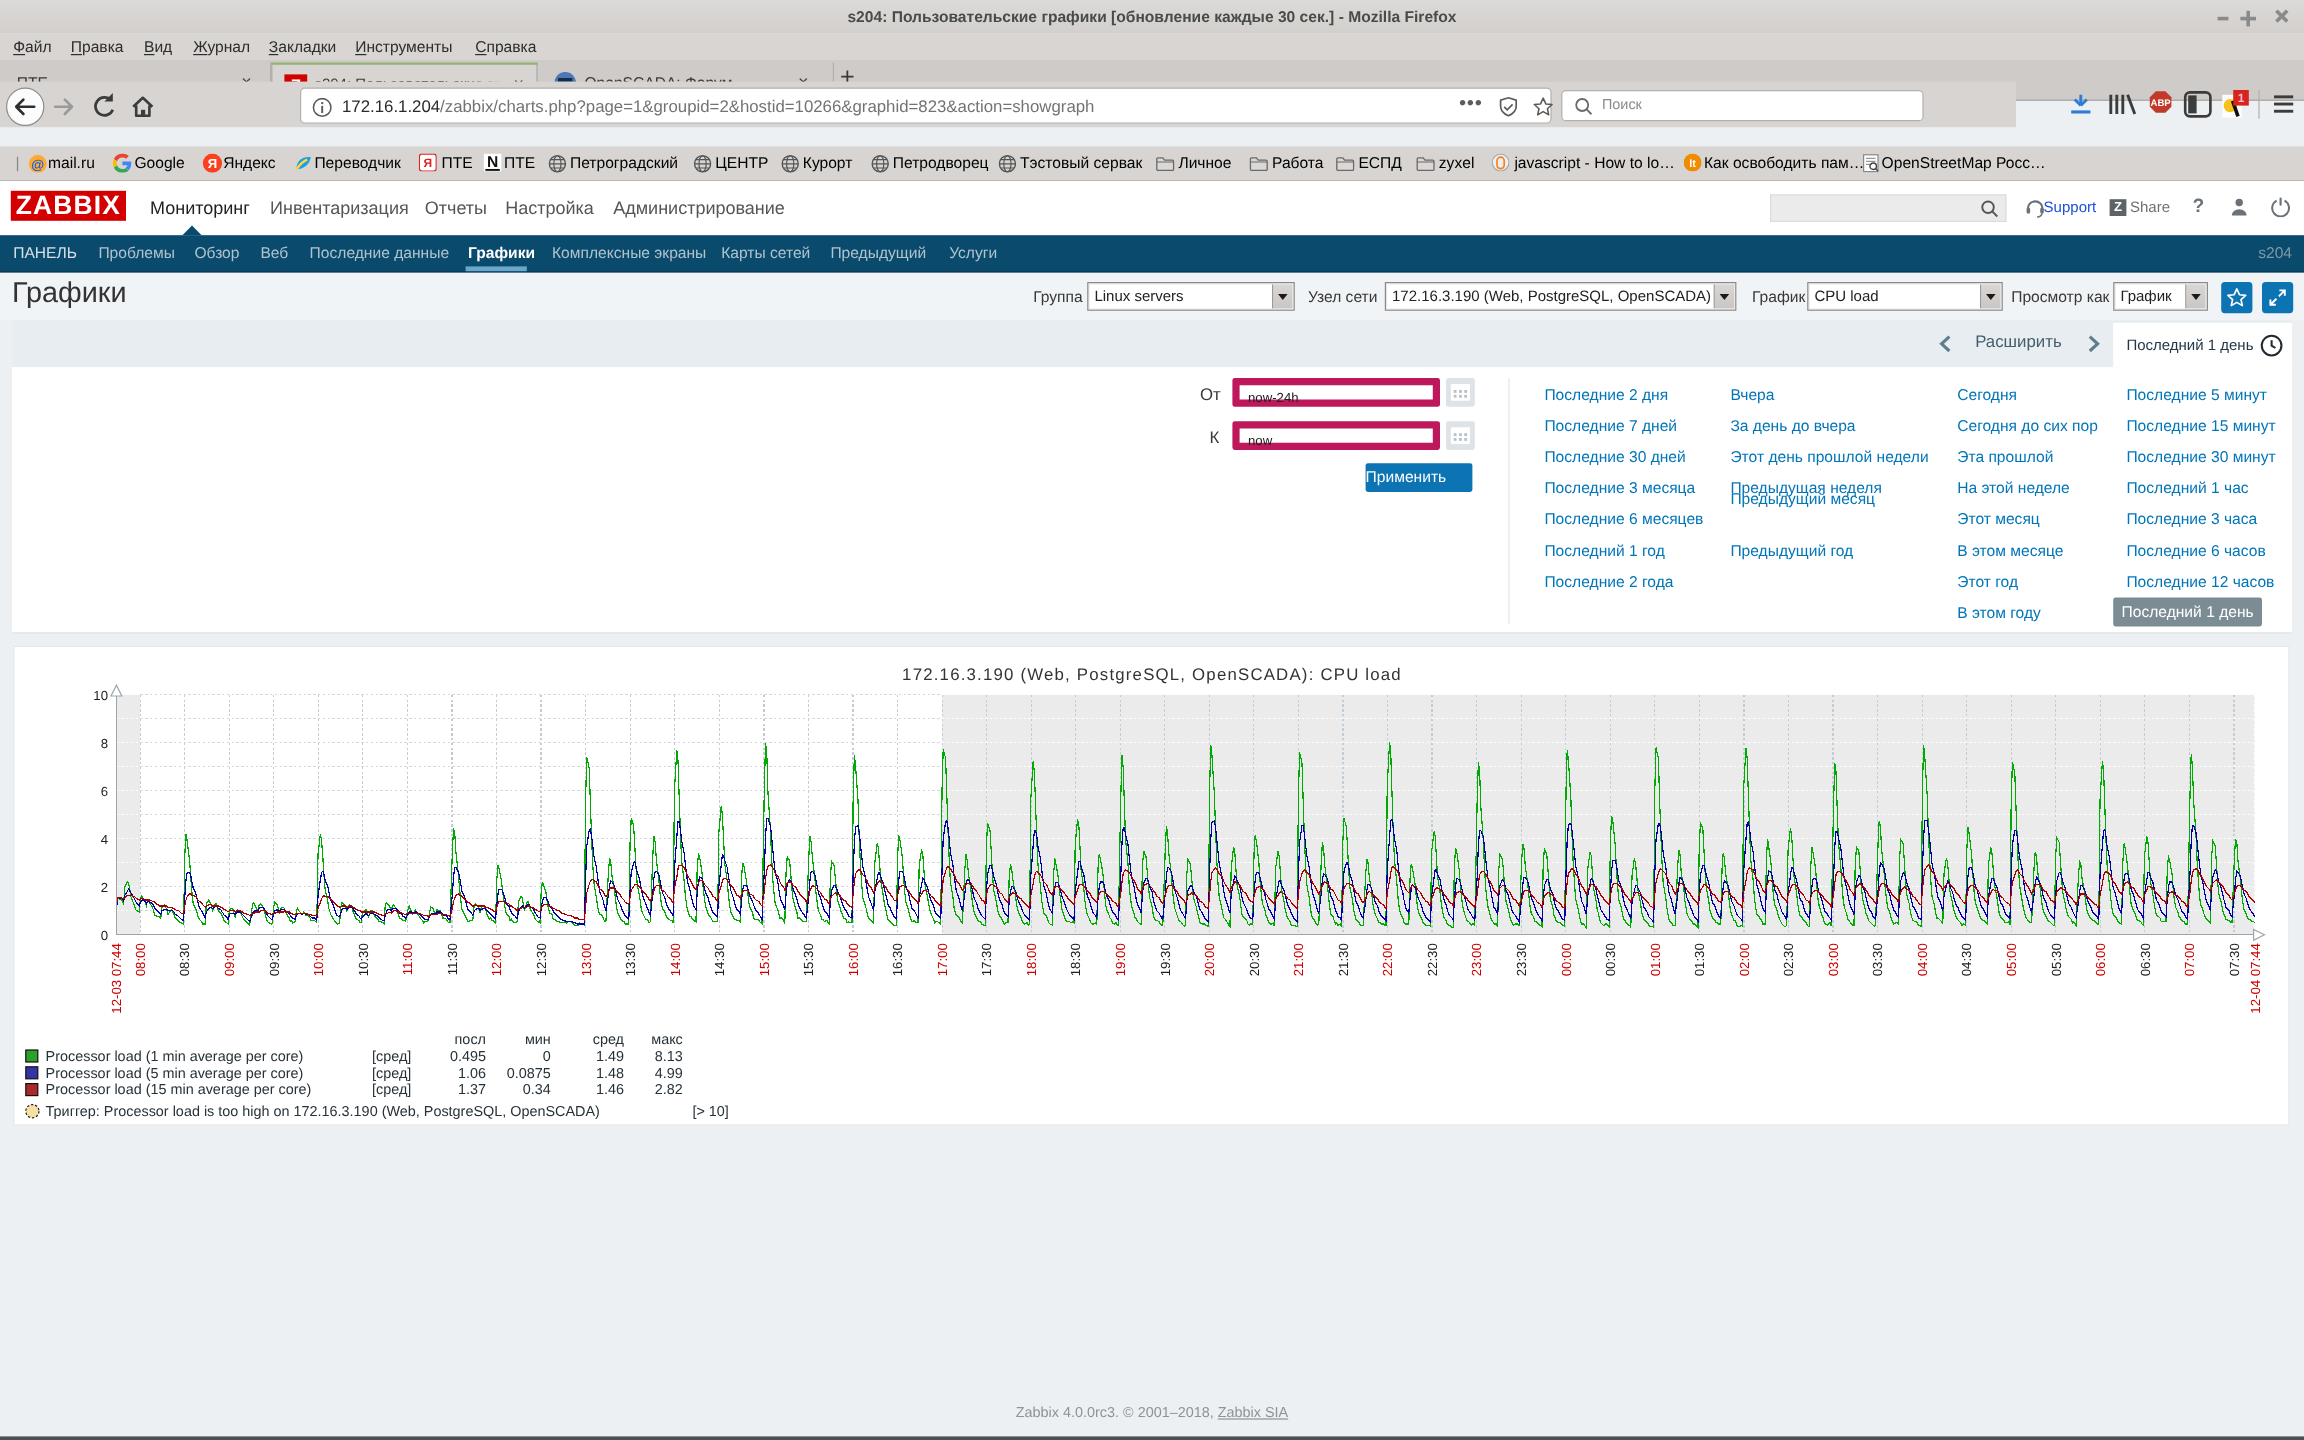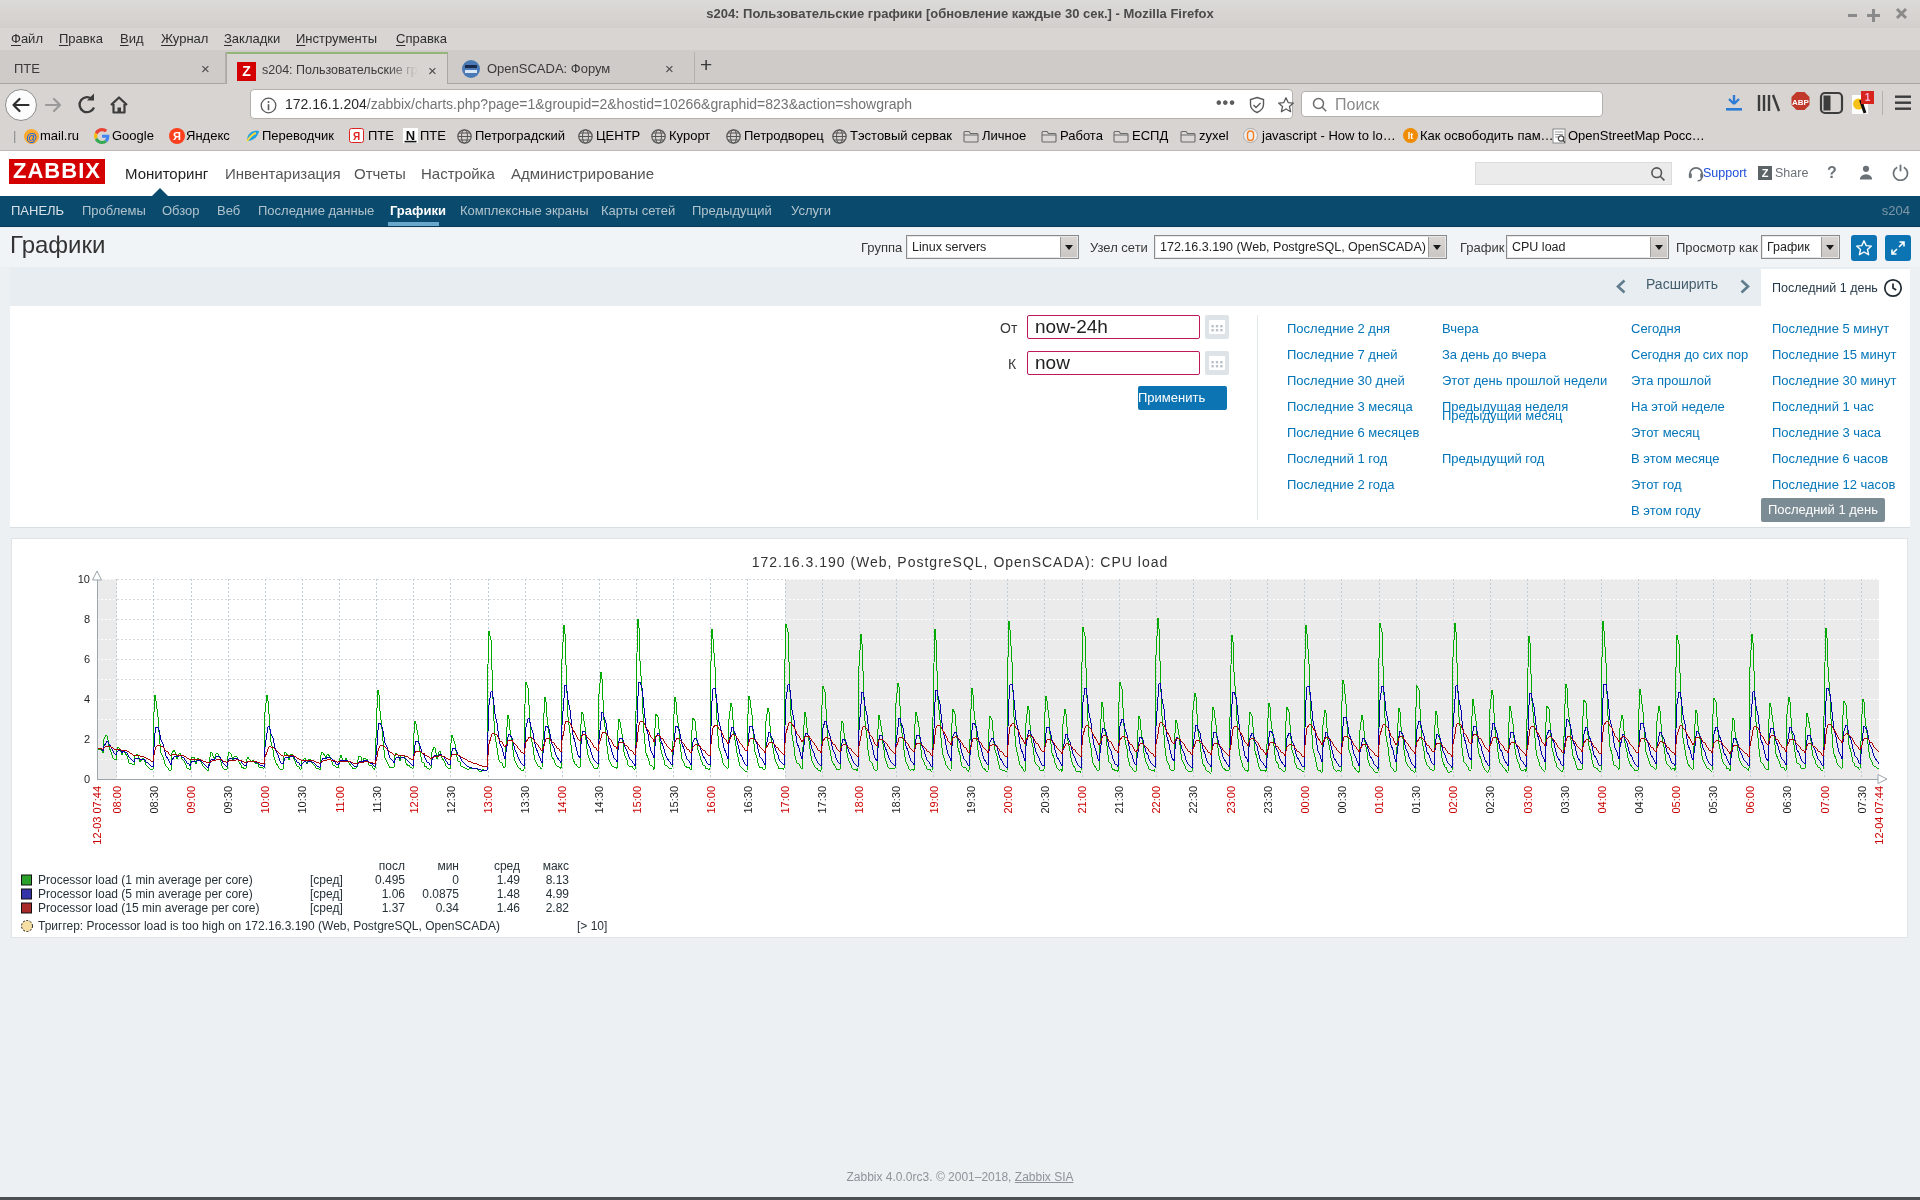--- a/index.html
+++ b/index.html
@@ -17,21 +17,21 @@
 #tabbar { left:0; top:50px; width:1920px; height:34px; background:#cecbc8;
   border-bottom:1px solid #a8a5a2; }
 .tab { position:absolute; top:2px; height:32px; font-size:13px; color:#3a3a3a; }
 .tabx { position:absolute; font-size:15px; color:#4a4a4a; top:8px; }
 #tab1 { left:0; width:226px; border-right:1px solid #b4b1ae; }
 #tab1 .tl { position:absolute; left:14px; top:9px; }
 #tab2 { left:226px; width:222px; background:#d7d4d1; border-top:2px solid #94b478;
   border-left:1px solid #a9a6a3; border-right:1px solid #a9a6a3; height:33px; }
 #tab3 { left:449px; width:246px; border-right:1px solid #b4b1ae; }
 #newtab { position:absolute; left:700px; top:3px; font-size:21px; color:#3a3a3a; }
-#navbar { left:0; top:84px; width:1920px; height:38px; background:#d7d4d1; }
+#navbar { left:0; top:68px; width:1680px; height:38px; background:#d7d4d1; }
 #bookmarksbar { left:0; top:122px; width:1920px; height:29px; background:#d7d4d1;
   border-bottom:1px solid #bab7b4; }
 .bm { position:absolute; top:0; font-size:13px; color:#000000; line-height:28px; }
 .urlfield { left:250px; top:5px; width:1043px; height:30px; background:#fff;
   border:1px solid #b3b0ad; border-radius:4px; }
 .searchfield { left:1301px; top:7px; width:302px; height:26px; background:#fff;
   border:1px solid #b3b0ad; border-radius:4px; }
 
 #zpage { left:0; top:151px; width:1920px; height:1046px; background:#edf0f2; }
 #zheader { position:absolute; left:0; top:0; width:1920px; height:45px; background:#fff; }
@@ -61,22 +61,22 @@
   border-top:5px solid #1a1a1a; }
 .bluebtn { position:absolute; top:7px; width:26px; height:26px; background:#0d74b3;
   border-radius:3px; }
 #filterstrip { position:absolute; left:10px; top:116px; width:1900px; height:39px;
   background:#e7edf1; }
 #filterpanel { position:absolute; left:10px; top:155px; width:1900px; height:222px;
   background:#fff; border-bottom:1px solid #d8dde1; }
 .tlink { position:absolute; font-size:13px; color:#0275b8; }
 #timetab { position:absolute; left:1761px; top:118px; width:149px; height:37px;
   background:#fff; font-size:13px; color:#253746; }
-.zinput { position:absolute; background:#fff; border:1px solid #be185d; border-radius:2px;
-  font-size:19px; color:#222; padding-left:7px; line-height:22px; }
+.zinput { position:absolute; background:#fff; border:6px solid #be185d; border-radius:2px;
+  font-size:11px; color:#222; padding-left:7px; line-height:22px; }
 .callbtn { position:absolute; width:24px; height:24px; background:#dde3e7; border-radius:2px; }
 #applybtn { position:absolute; left:1128px; top:80px; width:89px; height:24px;
   background:#0d74b3; border-radius:2px; color:#fff; font-size:13px; text-align:left;
   line-height:24px; }
 #selbtn { position:absolute; left:1751px; top:192px; width:124px; height:24px;
   background:#7c8c94; border-radius:2px; color:#fff; font-size:13px; text-align:center;
   line-height:24px; }
 #chartbox { position:absolute; left:11px; top:387px; width:1897px; height:400px;
   background:#fff; border:1px solid #e0e4e7; }
 #zfooter { position:absolute; left:0; top:1019px; width:1920px; text-align:center;
@@ -153,21 +153,21 @@
     </svg>
     <svg class="abs" style="left:1026px;top:6px" width="18" height="18" viewBox="0 0 18 18">
       <path d="M9 1.8 l2.2 4.8 5.2 .5 -3.9 3.5 1.1 5.1 -4.6 -2.7 -4.6 2.7 1.1 -5.1 -3.9 -3.5 5.2 -.5 z" fill="none" stroke="#5a5a5a" stroke-width="1.3" stroke-linejoin="round"></path>
     </svg>
   </div>
   <div class="abs searchfield">
     <svg class="abs" style="left:10px;top:5px" width="16" height="16" viewBox="0 0 16 16">
       <circle cx="6.5" cy="6.5" r="5" fill="none" stroke="#6a6a6a" stroke-width="1.5"></circle>
       <path d="M10.2 10.2 l4 4" stroke="#6a6a6a" stroke-width="1.5"></path>
     </svg>
-    <span class="abs" style="left:33px;top:4px;font-size:16px;color:#8a8a8a">Поиск</span>
+    <span class="abs" style="left:33px;top:4px;font-size:12px;color:#8a8a8a">Поиск</span>
   </div>
   <svg class="abs" style="left:1715px;top:5px" width="205" height="28" viewBox="0 0 205 28">
     <path d="M19 6 v9 M19 15 l-5 -5 M19 15 l5 -5" stroke="#2e7cd6" stroke-width="2.4" fill="none"></path>
     <rect x="11" y="19" width="16" height="2.6" fill="#2e7cd6"></rect>
     <g stroke="#3c3c3c" stroke-width="2.4" fill="none">
       <path d="M44 6 v16 M49 6 v16 M54 6 v16"></path>
         <path d="M58 6 l6 16"></path>
     </g>
     <g transform="translate(75,3)">
       <path d="M6.5 0 h8 l5 5 v8 l-5 5 h-8 l-5 -5 v-8 z" fill="#c0392b"></path>

